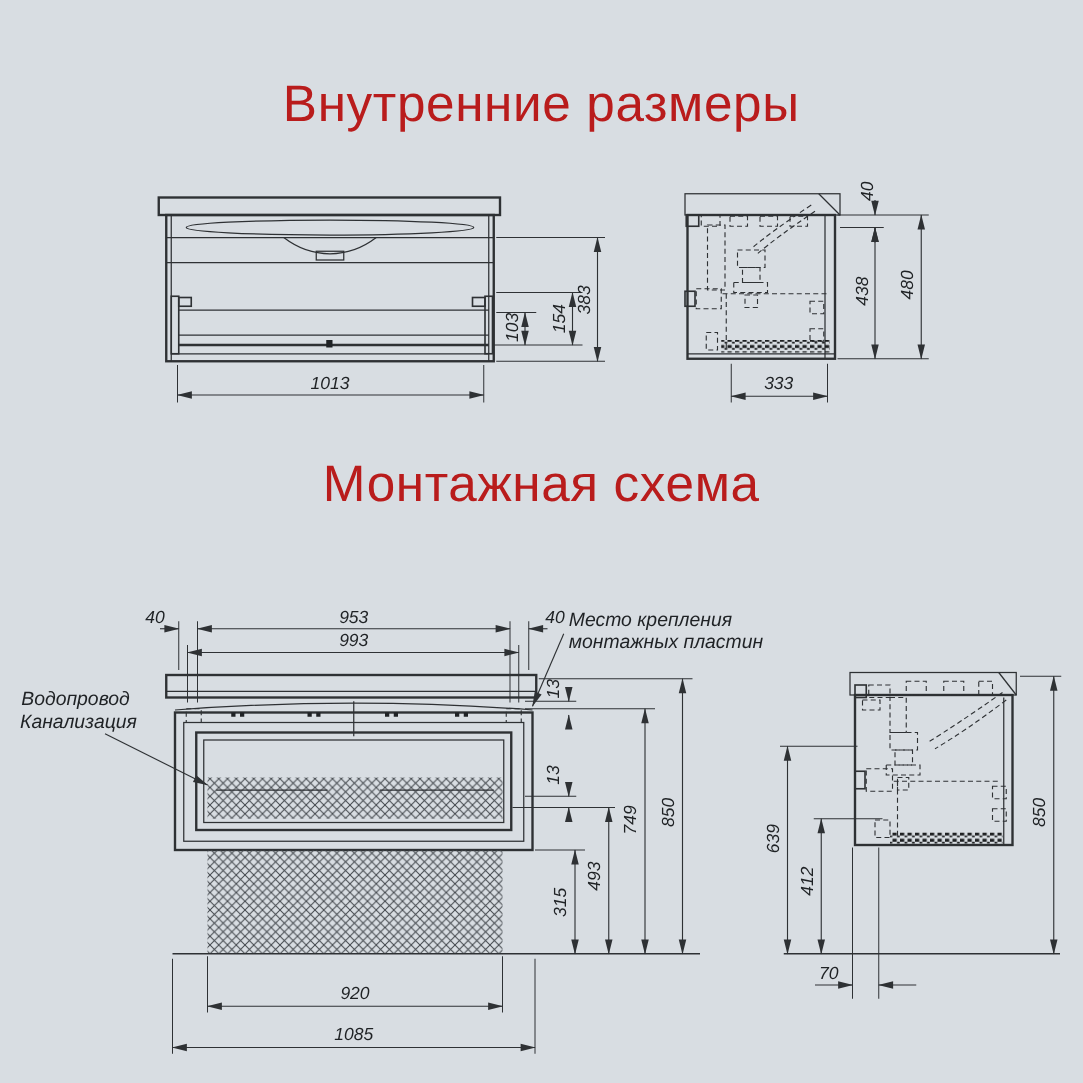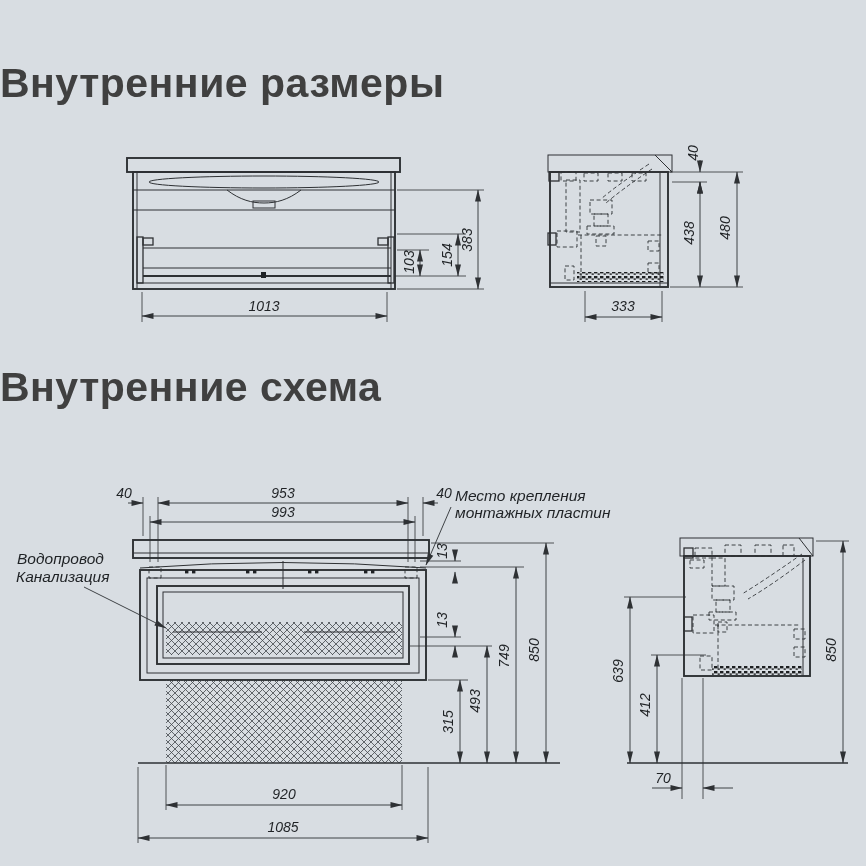--- a/index.html
+++ b/index.html
@@ -5,43 +5,43 @@
   html,body{margin:0;padding:0;}
   body{
     width:866px;height:866px;
     background:#d8dde2;
     font-family:"Liberation Sans",sans-serif;
     position:relative;overflow:hidden;
   }
   .page{position:absolute;inset:0;}
   .title{
     position:absolute;left:0;width:866px;
-    text-align:left;
+    text-align:center;
     font-family:"Liberation Sans",sans-serif;
-    font-weight:700;font-size:41px;letter-spacing:.5px;
-    color:#404040;
+    font-weight:400;font-size:41px;letter-spacing:.5px;
+    color:#b91c1c;
   }
   svg{position:absolute;left:0;top:0;}
   .ln  {stroke:#2e3134;stroke-width:1;fill:none;}
   .ln2 {stroke:#2e3134;stroke-width:1.9;fill:none;}
   .med {stroke:#2e3134;stroke-width:1.3;fill:none;}
   .dash{stroke:#2e3134;stroke-width:.9;fill:none;stroke-dasharray:4 2.6;}
   .dim {stroke:#2e3134;stroke-width:.9;fill:none;}
   .ext {stroke:#2e3134;stroke-width:.8;fill:none;}
   text.t {font:italic 14px "Liberation Sans",sans-serif;fill:#1f2225;}
   text.tl{font:italic 15.5px "Liberation Sans",sans-serif;fill:#1f2225;}
   .mark{fill:#1f2225;stroke:none;}
 </style>
 </head>
 <body>
 
 <div class="page">
 
   <div class="title" style="top:60px">Внутренние размеры</div>
-  <div class="title" style="top:364px">Внутренние схема</div>
+  <div class="title" style="top:364px">Монтажная схема</div>
 
   <svg width="866" height="866" viewBox="0 0 866 866">
     <defs>
       <marker id="ma" orient="auto" markerUnits="userSpaceOnUse" markerWidth="14" markerHeight="8" refX="12.5" refY="4">
         <path d="M13,4 L1,1 L1,7 Z" fill="#2e3134"></path>
       </marker>
       <marker id="mb" orient="auto" markerUnits="userSpaceOnUse" markerWidth="14" markerHeight="8" refX="1.5" refY="4">
         <path d="M1,4 L13,1 L13,7 Z" fill="#2e3134"></path>
       </marker>
       <pattern id="xh" width="7" height="7" patternUnits="userSpaceOnUse">

